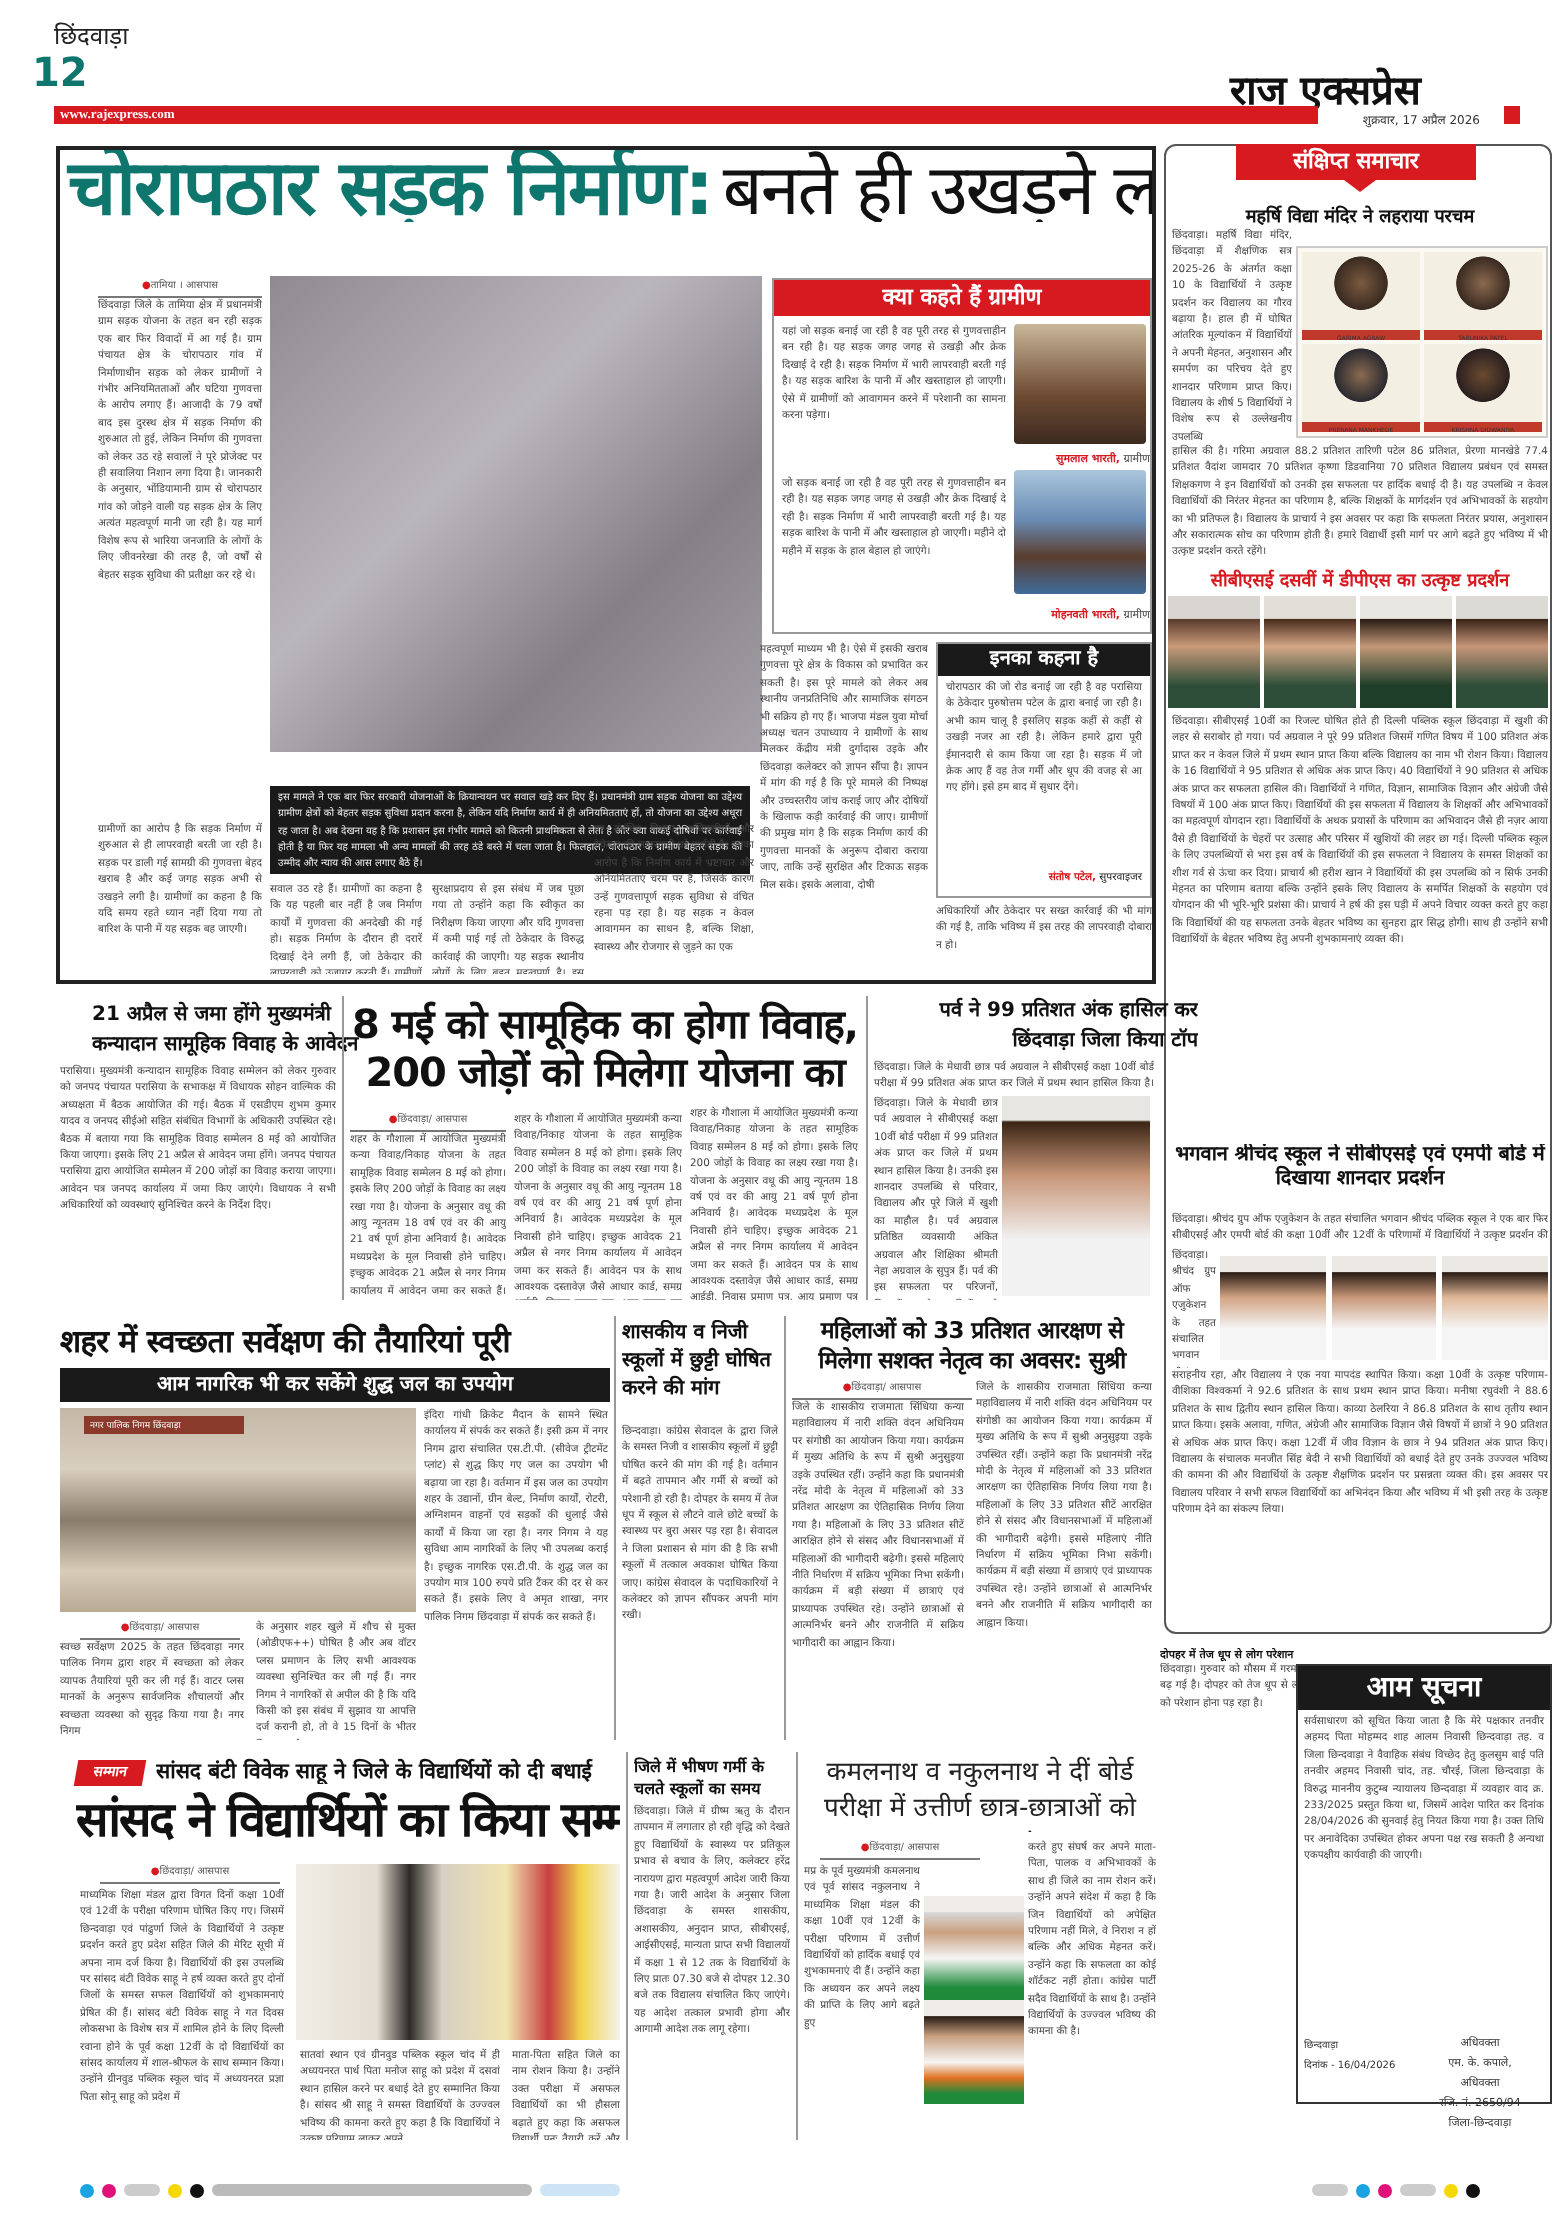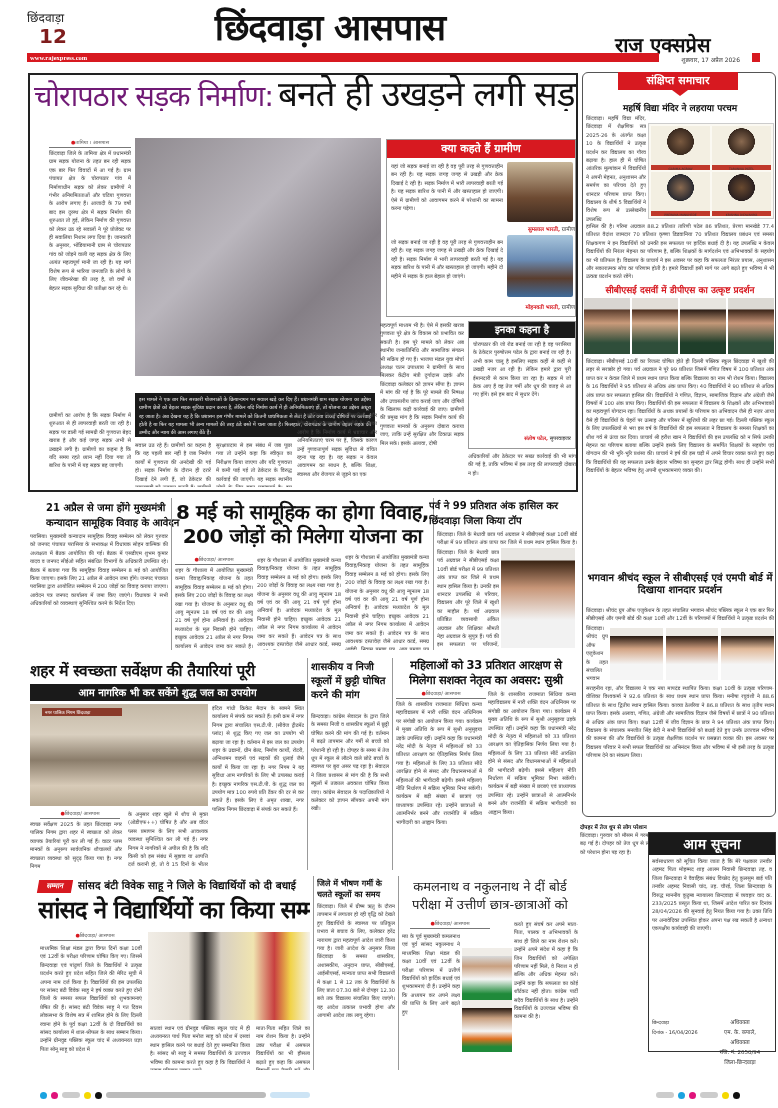--- a/index.html
+++ b/index.html
@@ -12,32 +12,31 @@
 .photo{background:linear-gradient(135deg,#8f8a8f,#bab6bd 40%,#857f86 70%,#a6a1a8);}
 .face{border-radius:2px}
 .box{border:1px solid #333}
 .sep{border-left:1px solid #999}
 </style>
 </head>
 <body>
 
 <div class="abs" style="left:0;top:0;width:778px;height:64px">
   <div class="abs" style="left:27px;top:9px;font-size:12px;font-weight:normal;color:#222">छिंदवाड़ा</div>
-  <div class="abs" style="left:39px;top:24px;font-size:20px;font-weight:bold;color:#7f1d1d">12</div>
-  <div class="abs" style="left:200px;top:2px;width:260px;text-align:center;font-size:36px;font-weight:bold;letter-spacing:-1px;color:#111">छिंदवाड़ा आसपास</div>
+  <div class="abs" style="left:16px;top:24px;font-size:20px;font-weight:bold;color:#0f766e">12</div>
   <div class="abs" style="left:615px;top:31px;width:160px;font-size:20px;font-weight:bold;color:#111">राज एक्सप्रेस</div>
   <div class="abs" style="left:27px;top:53px;width:632px;height:9px;background:#d71920"></div>
   <div class="abs" style="left:30px;top:54px;font-size:6.5px;color:#fff;font-family:'Liberation Serif',serif;font-weight:bold">www.rajexpress.com</div>
   <div class="abs" style="left:640px;top:56px;width:100px;text-align:right;font-size:6px;color:#333">शुक्रवार, 17 अप्रैल 2026</div>
   <div class="abs" style="left:752px;top:53px;width:8px;height:9px;background:#d71920"></div>
 </div>
 
 <div class="abs box" style="left:28px;top:73px;width:550px;height:419px;border:2px solid #222">
   <div style="height:36px;line-height:38px;white-space:nowrap;overflow:hidden;padding-left:4px">
-    <span style="font-size:29px;font-weight:normal;color:#701a75;letter-spacing:-1px">चोरापठार सड़क निर्माण:</span>
+    <span style="font-size:38px;font-weight:bold;color:#0f766e;letter-spacing:-1px">चोरापठार सड़क निर्माण:</span>
     <span style="font-size:35px;font-weight:normal;color:#111;letter-spacing:-1px">बनते ही उखड़ने लगी सड़क</span>
   </div>
 
   <div class="abs byline" style="left:19px;top:64px;width:82px">तामिया । आसपास</div>
   <div class="abs txt" style="left:19px;top:74px;width:82px;height:260px">छिंदवाड़ा जिले के तामिया क्षेत्र में प्रधानमंत्री ग्राम सड़क योजना के तहत बन रही सड़क एक बार फिर विवादों में आ गई है। ग्राम पंचायत क्षेत्र के चोरापठार गांव में निर्माणाधीन सड़क को लेकर ग्रामीणों ने गंभीर अनियमितताओं और घटिया गुणवत्ता के आरोप लगाए हैं। आजादी के 79 वर्षों बाद इस दुरस्थ क्षेत्र में सड़क निर्माण की शुरुआत तो हुई, लेकिन निर्माण की गुणवत्ता को लेकर उठ रहे सवालों ने पूरे प्रोजेक्ट पर ही सवालिया निशान लगा दिया है। जानकारी के अनुसार, भोंडियामानी ग्राम से चोरापठार गांव को जोड़ने वाली यह सड़क क्षेत्र के लिए अत्यंत महत्वपूर्ण मानी जा रही है। यह मार्ग विशेष रूप से भारिया जनजाति के लोगों के लिए जीवनरेखा की तरह है, जो वर्षों से बेहतर सड़क सुविधा की प्रतीक्षा कर रहे थे।</div>
   <div class="abs txt" style="left:19px;top:336px;width:82px;height:76px">ग्रामीणों का आरोप है कि सड़क निर्माण में शुरुआत से ही लापरवाही बरती जा रही है। सड़क पर डाली गई सामग्री की गुणवत्ता बेहद खराब है और कई जगह सड़क अभी से उखड़ने लगी है। ग्रामीणों का कहना है कि यदि समय रहते ध्यान नहीं दिया गया तो बारिश के पानी में यह सड़क बह जाएगी।</div>
 
   <div class="abs photo" style="left:105px;top:63px;width:246px;height:238px"></div>
   <div class="abs" style="left:105px;top:318px;width:240px;height:44px;background:#1a1a1a;color:#eee;font-size:5px;line-height:8.3px;padding:2px 4px;overflow:hidden;text-align:justify">इस मामले ने एक बार फिर सरकारी योजनाओं के क्रियान्वयन पर सवाल खड़े कर दिए हैं। प्रधानमंत्री ग्राम सड़क योजना का उद्देश्य ग्रामीण क्षेत्रों को बेहतर सड़क सुविधा प्रदान करना है, लेकिन यदि निर्माण कार्य में ही अनियमितताएं हों, तो योजना का उद्देश्य अधूरा रह जाता है। अब देखना यह है कि प्रशासन इस गंभीर मामले को कितनी प्राथमिकता से लेता है और क्या वाकई दोषियों पर कार्रवाई होती है या फिर यह मामला भी अन्य मामलों की तरह ठंडे बस्ते में चला जाता है। फिलहाल, चोरापठार के ग्रामीण बेहतर सड़क की उम्मीद और न्याय की आस लगाए बैठे हैं।</div>
   <div class="abs txt" style="left:105px;top:366px;width:76px;height:46px">सवाल उठ रहे हैं। ग्रामीणों का कहना है कि यह पहली बार नहीं है जब निर्माण कार्यों में गुणवत्ता की अनदेखी की गई हो। सड़क निर्माण के दौरान ही दरारें दिखाई देने लगी हैं, जो ठेकेदार की लापरवाही को उजागर करती हैं। ग्रामीणों ने मीडिया पर सड़क निर्माण का वीडियो भी वायरल किया है।</div>
@@ -136,21 +135,21 @@
 <div class="abs sep" style="left:171px;top:498px;height:152px"></div>
 
 <div class="abs hd" style="left:175px;top:500px;width:255px;font-size:20px;line-height:24px;height:50px;overflow:hidden;text-align:center;letter-spacing:-0.5px">8 मई को सामूहिक का होगा विवाह, 200 जोड़ों को मिलेगा योजना का लाभ</div>
 <div class="abs byline" style="left:175px;top:556px;width:78px">छिंदवाड़ा/ आसपास</div>
 <div class="abs txt" style="left:175px;top:566px;width:78px;height:84px">शहर के गौशाला में आयोजित मुख्यमंत्री कन्या विवाह/निकाह योजना के तहत सामूहिक विवाह सम्मेलन 8 मई को होगा। इसके लिए 200 जोड़ों के विवाह का लक्ष्य रखा गया है। योजना के अनुसार वधू की आयु न्यूनतम 18 वर्ष एवं वर की आयु 21 वर्ष पूर्ण होना अनिवार्य है। आवेदक मध्यप्रदेश के मूल निवासी होने चाहिए। इच्छुक आवेदक 21 अप्रैल से नगर निगम कार्यालय में आवेदन जमा कर सकते हैं। आवेदन पत्र के साथ आवश्यक दस्तावेज़ जैसे आधार कार्ड, समग्र आईडी, निवास प्रमाण पत्र, आयु प्रमाण पत्र एवं बैंक पासबुक की प्रति संलग्न करना अनिवार्य है। नगर निगम द्वारा सभी तैयारियां पूर्ण की जा रही हैं। विवाह सम्मेलन में वर-वधू को उपहार सामग्री प्रदान की जाएगी।</div>
 <div class="abs txt" style="left:257px;top:556px;width:84px;height:94px">शहर के गौशाला में आयोजित मुख्यमंत्री कन्या विवाह/निकाह योजना के तहत सामूहिक विवाह सम्मेलन 8 मई को होगा। इसके लिए 200 जोड़ों के विवाह का लक्ष्य रखा गया है। योजना के अनुसार वधू की आयु न्यूनतम 18 वर्ष एवं वर की आयु 21 वर्ष पूर्ण होना अनिवार्य है। आवेदक मध्यप्रदेश के मूल निवासी होने चाहिए। इच्छुक आवेदक 21 अप्रैल से नगर निगम कार्यालय में आवेदन जमा कर सकते हैं। आवेदन पत्र के साथ आवश्यक दस्तावेज़ जैसे आधार कार्ड, समग्र आईडी, निवास प्रमाण पत्र, आयु प्रमाण पत्र एवं बैंक पासबुक की प्रति संलग्न करना अनिवार्य है। नगर निगम द्वारा सभी तैयारियां पूर्ण की जा रही हैं। विवाह सम्मेलन में वर-वधू को उपहार सामग्री प्रदान की जाएगी।</div>
 <div class="abs txt" style="left:345px;top:553px;width:84px;height:97px">शहर के गौशाला में आयोजित मुख्यमंत्री कन्या विवाह/निकाह योजना के तहत सामूहिक विवाह सम्मेलन 8 मई को होगा। इसके लिए 200 जोड़ों के विवाह का लक्ष्य रखा गया है। योजना के अनुसार वधू की आयु न्यूनतम 18 वर्ष एवं वर की आयु 21 वर्ष पूर्ण होना अनिवार्य है। आवेदक मध्यप्रदेश के मूल निवासी होने चाहिए। इच्छुक आवेदक 21 अप्रैल से नगर निगम कार्यालय में आवेदन जमा कर सकते हैं। आवेदन पत्र के साथ आवश्यक दस्तावेज़ जैसे आधार कार्ड, समग्र आईडी, निवास प्रमाण पत्र, आयु प्रमाण पत्र एवं बैंक पासबुक की प्रति संलग्न करना अनिवार्य है। नगर निगम द्वारा सभी तैयारियां पूर्ण की जा रही हैं। विवाह सम्मेलन में वर-वधू को उपहार सामग्री प्रदान की जाएगी।</div>
 
 <div class="abs sep" style="left:433px;top:498px;height:152px"></div>
 
-<div class="abs hd" style="left:429px;top:498px;width:140px;font-size:10px;line-height:15px;height:30px;overflow:hidden;text-align:left">पर्व ने 99 प्रतिशत अंक हासिल कर छिंदवाड़ा जिला किया टॉप</div>
+<div class="abs hd" style="left:459px;top:498px;width:140px;font-size:10px;line-height:15px;height:30px;overflow:hidden;text-align:right">पर्व ने 99 प्रतिशत अंक हासिल कर छिंदवाड़ा जिला किया टॉप</div>
 <div class="abs txt" style="left:437px;top:530px;width:140px;height:17px">छिंदवाड़ा। जिले के मेधावी छात्र पर्व अग्रवाल ने सीबीएसई कक्षा 10वीं बोर्ड परीक्षा में 99 प्रतिशत अंक प्राप्त कर जिले में प्रथम स्थान हासिल किया है। उनकी इस शानदार उपलब्धि से परिवार, विद्यालय और पूरे जिले में खुशी का माहौल है। पर्व अग्रवाल प्रतिष्ठित व्यवसायी अंकित अग्रवाल और शिक्षिका श्रीमती नेहा अग्रवाल के सुपुत्र हैं। पर्व की इस सफलता पर परिजनों, शिक्षकों और मित्रों ने शुभकामनाएं दी हैं। पर्व ने बताया कि नियमित अध्ययन, अनुशासन और शिक्षकों के मार्गदर्शन से यह सफलता संभव हुई है। वे भविष्य में इंजीनियर बनना चाहते हैं।</div>
 <div class="abs txt" style="left:437px;top:548px;width:62px;height:102px">छिंदवाड़ा। जिले के मेधावी छात्र पर्व अग्रवाल ने सीबीएसई कक्षा 10वीं बोर्ड परीक्षा में 99 प्रतिशत अंक प्राप्त कर जिले में प्रथम स्थान हासिल किया है। उनकी इस शानदार उपलब्धि से परिवार, विद्यालय और पूरे जिले में खुशी का माहौल है। पर्व अग्रवाल प्रतिष्ठित व्यवसायी अंकित अग्रवाल और शिक्षिका श्रीमती नेहा अग्रवाल के सुपुत्र हैं। पर्व की इस सफलता पर परिजनों, शिक्षकों और मित्रों ने शुभकामनाएं दी हैं। पर्व ने बताया कि नियमित अध्ययन, अनुशासन और शिक्षकों के मार्गदर्शन से यह सफलता संभव हुई है। वे भविष्य में इंजीनियर बनना चाहते हैं।</div>
 <div class="abs" style="left:501px;top:548px;width:74px;height:100px;background:linear-gradient(180deg,#e8e6e2 12%,#3a2414 13%,#c89678 40%,#f2f2f2 72%)"></div>
 
 <div class="abs hd" style="left:30px;top:660px;width:275px;font-size:15.5px;line-height:22px;white-space:nowrap;overflow:hidden;letter-spacing:-0.3px">शहर में स्वच्छता सर्वेक्षण की तैयारियां पूरी</div>
 <div class="abs" style="left:30px;top:684px;width:275px;height:17px;background:#1a1a1a;color:#fff;font-size:10px;font-weight:bold;text-align:center;line-height:17px;white-space:nowrap;overflow:hidden">आम नागरिक भी कर सकेंगे शुद्ध जल का उपयोग</div>
 <div class="abs photo" style="left:30px;top:704px;width:178px;height:102px;background:linear-gradient(180deg,#c4b8a6 0%,#d9cfbf 30%,#8a7c6a 55%,#d8cbb8 80%,#b8aa94)"></div>
 <div class="abs" style="left:42px;top:708px;width:80px;font-size:4.5px;color:#fff;background:#8a3a2a;padding:1px 3px;white-space:nowrap;overflow:hidden">नगर पालिक निगम छिंदवाड़ा</div>
 <div class="abs txt" style="left:212px;top:704px;width:92px;height:166px">इंदिरा गांधी क्रिकेट मैदान के सामने स्थित कार्यालय में संपर्क कर सकते हैं। इसी क्रम में नगर निगम द्वारा संचालित एस.टी.पी. (सीवेज ट्रीटमेंट प्लांट) से शुद्ध किए गए जल का उपयोग भी बढ़ाया जा रहा है। वर्तमान में इस जल का उपयोग शहर के उद्यानों, ग्रीन बेल्ट, निर्माण कार्यों, रोटरी, अग्निशमन वाहनों एवं सड़कों की धुलाई जैसे कार्यों में किया जा रहा है। नगर निगम ने यह सुविधा आम नागरिकों के लिए भी उपलब्ध कराई है। इच्छुक नागरिक एस.टी.पी. के शुद्ध जल का उपयोग मात्र 100 रुपये प्रति टैंकर की दर से कर सकते हैं। इसके लिए वे अमृत शाखा, नगर पालिक निगम छिंदवाड़ा में संपर्क कर सकते हैं।</div>
 <div class="abs byline" style="left:40px;top:810px;width:80px">छिंदवाड़ा/ आसपास</div>

